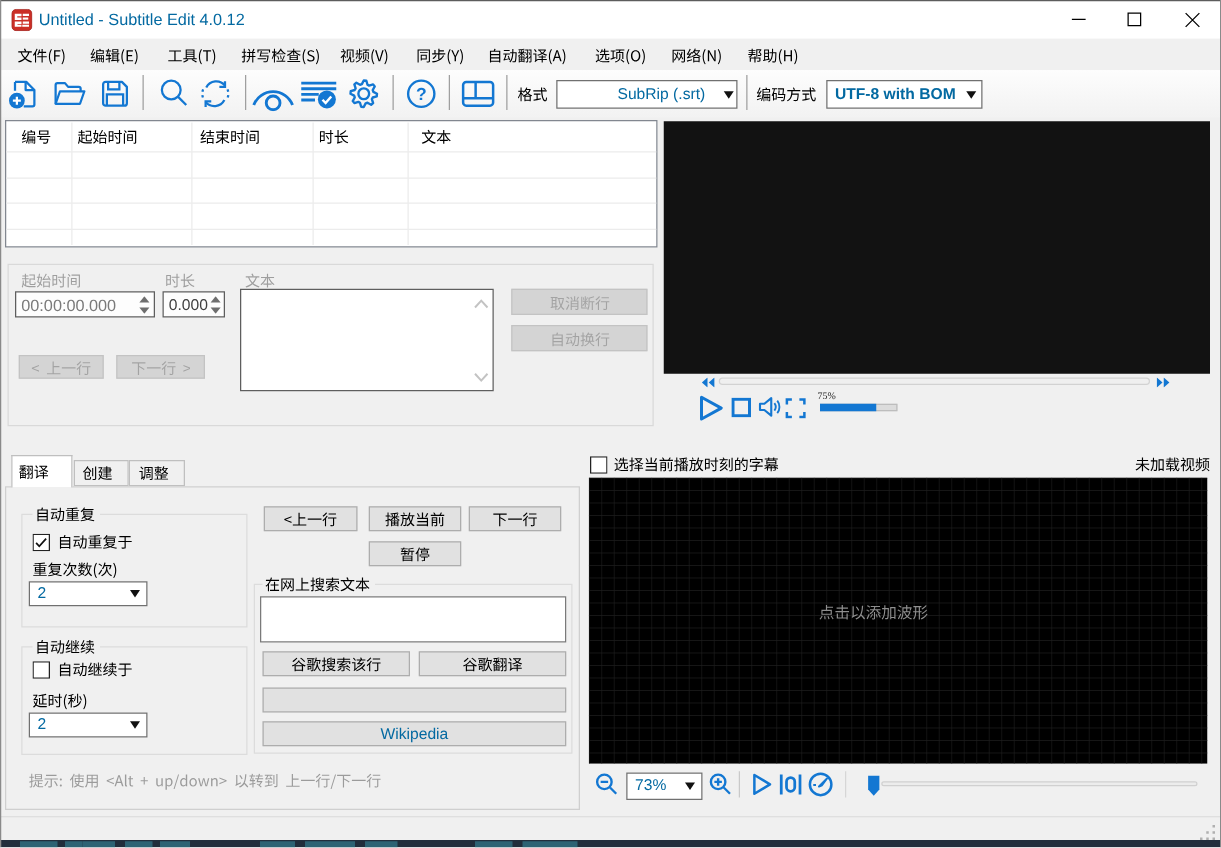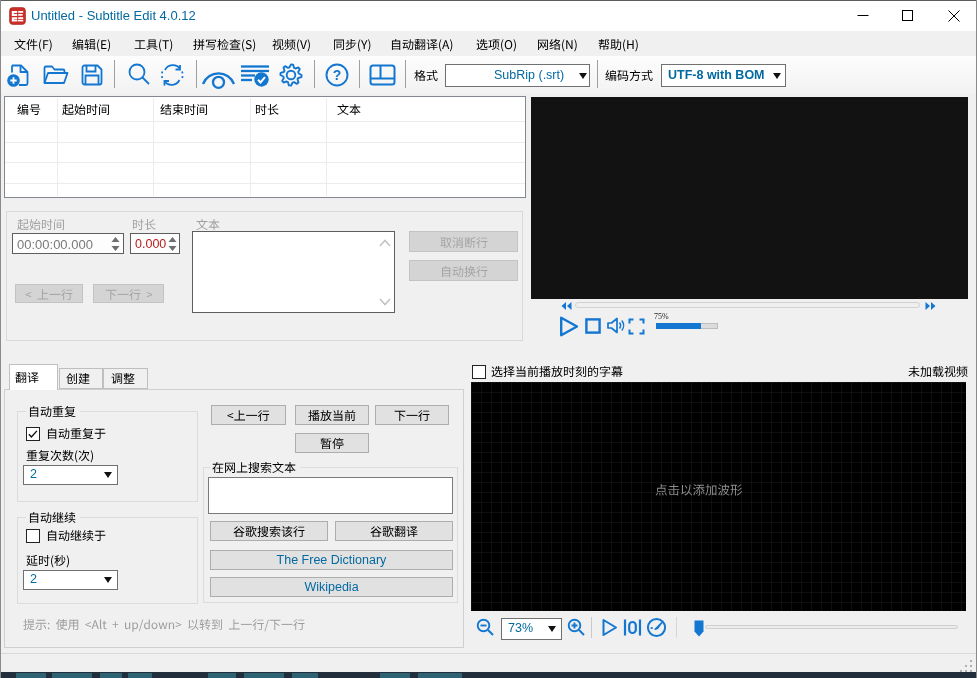--- a/index.html
+++ b/index.html
@@ -395,21 +395,21 @@
     </svg>
 <div class="abs" style="left:12px;top:233px;width:112px;height:21px;background:#fdfdfd;border:1px solid #5e5e5e;"></div>
 <div class="lbl" style="left:17px;top:237px;font-size:13px;color:#7a7a7a;">00:00:00.000</div>
 <svg class="abs" style="left:111px;top:237px" width="9" height="14" viewBox="0 0 9 14">
       <g fill="#6e6e6e">
         <path d="M4.5 0L8.5 5H0.5z"></path>
         <path d="M4.5 14L8.5 9H0.5z"></path>
       </g>
     </svg>
 <div class="abs" style="left:130px;top:233px;width:50px;height:21px;background:#fdfdfd;border:1px solid #5e5e5e;"></div>
-<div class="lbl" style="left:135px;top:237px;font-size:12.5px;color:#b91c1c;">0.000</div>
+<div class="lbl" style="left:135px;top:237px;font-size:12.5px;color:#404040;">0.000</div>
 <svg class="abs" style="left:168px;top:237px" width="9" height="14" viewBox="0 0 9 14">
       <g fill="#6e6e6e">
         <path d="M4.5 0L8.5 5H0.5z"></path>
         <path d="M4.5 14L8.5 9H0.5z"></path>
       </g>
     </svg>
 <div class="abs" style="left:192px;top:231px;width:203px;height:82px;background:#fff;border:1px solid #5e5e5e;"></div>
 <svg class="abs" style="left:379px;top:239px" width="12" height="8" viewBox="0 0 12 8">
       <path d="M1 7L6 1.5L11 7" stroke="#c3c3c3" stroke-width="1.6" fill="none"></path>
     </svg>
@@ -638,21 +638,20 @@
 <div class="abs" style="left:335px;top:521px;width:118px;height:20px;background:#e1e1e1;border:1px solid #adadad;"></div>
     <svg style="position:absolute;left:370.0px;top:524.0px;" width="48.00" height="15.00" viewBox="0 -1005 4000 1250">
       <g fill="#000000" transform="scale(1,-1)">
         <use href="#g8c37" x="0"></use>
         <use href="#g6b4c" x="1000"></use>
         <use href="#g7ffb" x="2000"></use>
         <use href="#g8bd1" x="3000"></use>
       </g>
     </svg>
 <div class="abs" style="left:210px;top:550px;width:243px;height:20px;background:#e1e1e1;border:1px solid #adadad;"></div>
-    <div class="lbl" style="left:210px;top:553px;width:243px;text-align:center;font-size:12.5px;">The Free Dictionary</div>
 <div class="abs" style="left:210px;top:577px;width:243px;height:20px;background:#e1e1e1;border:1px solid #adadad;"></div>
     <div class="lbl" style="left:210px;top:580px;width:243px;text-align:center;font-size:12.5px;">Wikipedia</div>
 <div class="abs" style="left:531px;top:97px;width:437px;height:202px;background:#121212;"></div>
 <svg class="abs" style="left:561px;top:302px" width="11" height="8" viewBox="0 0 11 8">
       <g fill="#1377d2">
         <path d="M5 0v8L0.5 4z"></path>
         <path d="M10.5 0v8L6 4z"></path>
       </g>
     </svg>
 <div class="abs" style="left:575px;top:302px;width:345px;height:6px;background:#efefef;border:1px solid #d2d2d2;border-radius:3px;"></div>

